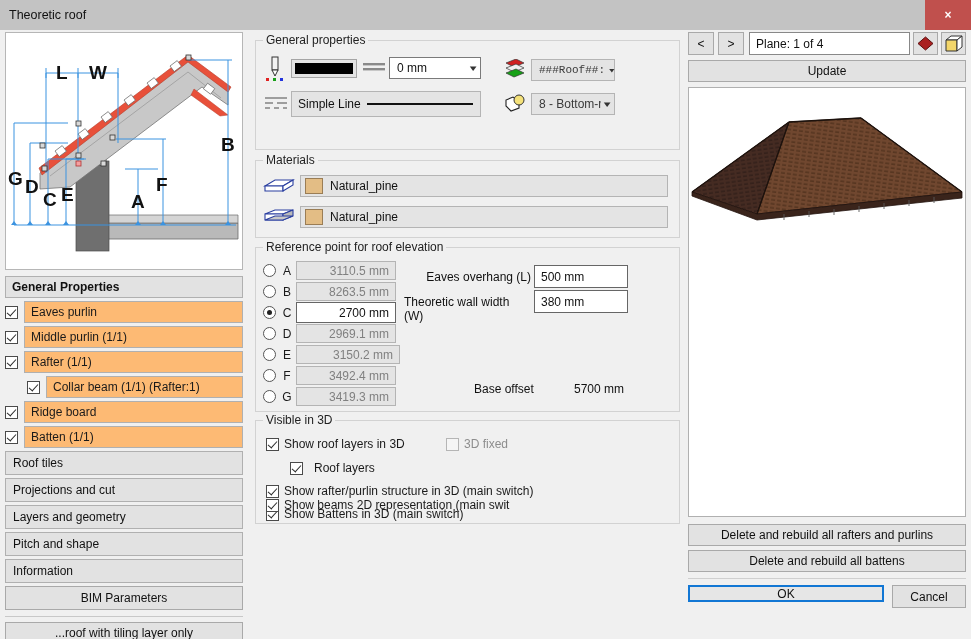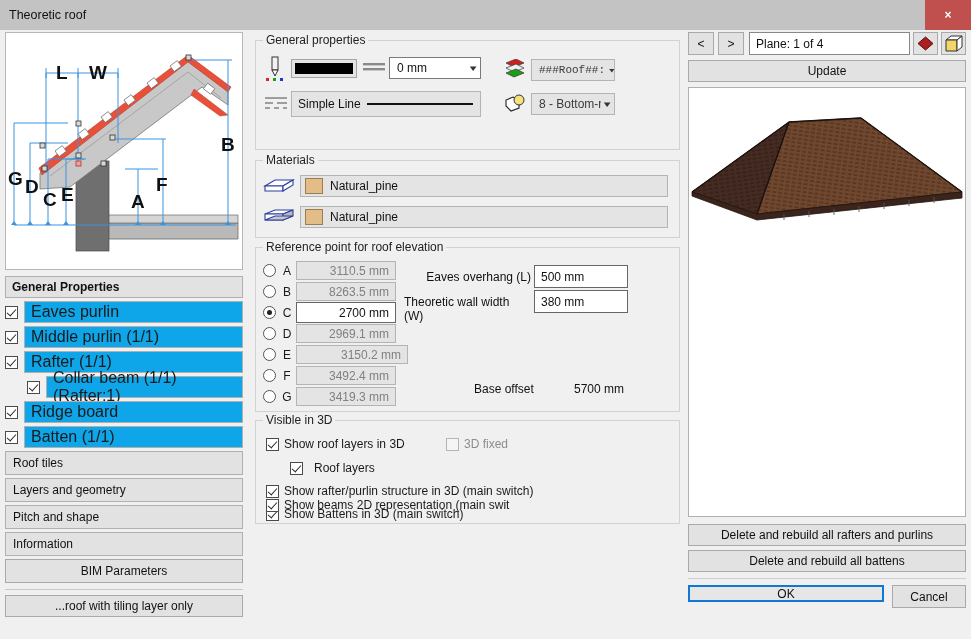--- a/index.html
+++ b/index.html
@@ -88,22 +88,22 @@
   #preview2d svg { display: block; }
   .sec-header {
     height: 22px; background: #e2e2e2; border: 1px solid #b0b0b0;
     display: flex; align-items: center; padding-left: 6px;
     font-weight: bold; font-size: 12px; color: #111;
   }
   .tree-row { height: 22px; display: flex; align-items: center; margin-top: 3px; }
   .tree-row .cb { margin-right: 6px; }
   .tree-row.indent { padding-left: 22px; }
   .tree-row .lbl {
-    flex: 1; height: 22px; background: #0ea5e9; border: 1px solid #b0b0b0;
-    display: flex; align-items: center; padding-left: 6px; font-size: 16px;
+    flex: 1; height: 22px; background: #fdba74; border: 1px solid #b0b0b0;
+    display: flex; align-items: center; padding-left: 6px; font-size: 12px;
   }
   .plainrow { height: 24px; margin-top: 3px; }
   .sep-line { height: 1px; background: #c8c8c8; margin: 6px 0 5px 0; }
 
   
   #mid-col { position: absolute; left: 255px; top: 32px; width: 425px; height: 600px; }
   .lbl-static { font-size: 12px; color: #111; }
 
   
   #right-col { position: absolute; left: 688px; top: 32px; width: 278px; }
@@ -242,20 +242,21 @@
         <span class="cb checked"></span>
         <span class="lbl">Ridge board</span>
       </div>
       <div class="tree-row">
         <span class="cb checked"></span>
         <span class="lbl">Batten (1/1)</span>
       </div>
     </div>
 
     <div class="listbtn plainrow">Roof tiles</div>
+    <div class="listbtn plainrow">Projections and cut</div>
     <div class="listbtn plainrow">Layers and geometry</div>
     <div class="listbtn plainrow">Pitch and shape</div>
     <div class="listbtn plainrow">Information</div>
     <div class="btn plainrow" style="height:24px">BIM Parameters</div>
 
     <div class="sep-line"></div>
 
     <div class="btn" style="height:22px">...roof with tiling layer only</div>
   </div>
 
@@ -383,21 +384,21 @@
           <span class="field editable right" style="width:100px;height:21px;">2700 mm</span>
         </div>
         <div style="display:flex;align-items:center;height:17px;margin-bottom:4px;">
           <span class="rb"></span>
           <span style="width:16px;text-align:center;margin:0 1px 0 3px;">D</span>
           <span class="field right" style="width:100px;height:19px;">2969.1 mm</span>
         </div>
         <div style="display:flex;align-items:center;height:17px;margin-bottom:4px;">
           <span class="rb"></span>
           <span style="width:16px;text-align:center;margin:0 1px 0 3px;">E</span>
-          <span class="field right" style="width:112px;height:19px;">3150.2 mm</span>
+          <span class="field right" style="width:104px;height:19px;">3150.2 mm</span>
         </div>
         <div style="display:flex;align-items:center;height:17px;margin-bottom:4px;">
           <span class="rb"></span>
           <span style="width:16px;text-align:center;margin:0 1px 0 3px;">F</span>
           <span class="field right" style="width:100px;height:19px;">3492.4 mm</span>
         </div>
         <div style="display:flex;align-items:center;height:17px;">
           <span class="rb"></span>
           <span style="width:16px;text-align:center;margin:0 1px 0 3px;">G</span>
           <span class="field right" style="width:100px;height:19px;">3419.3 mm</span>

